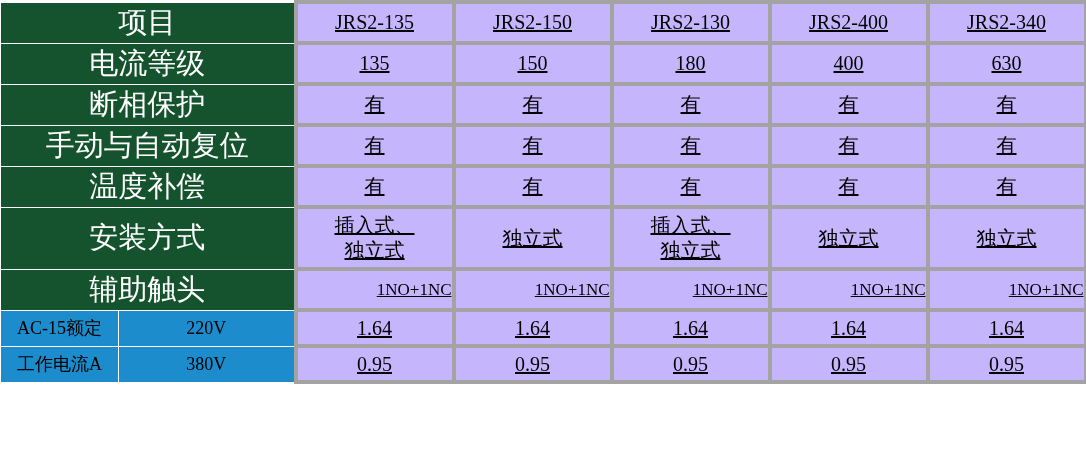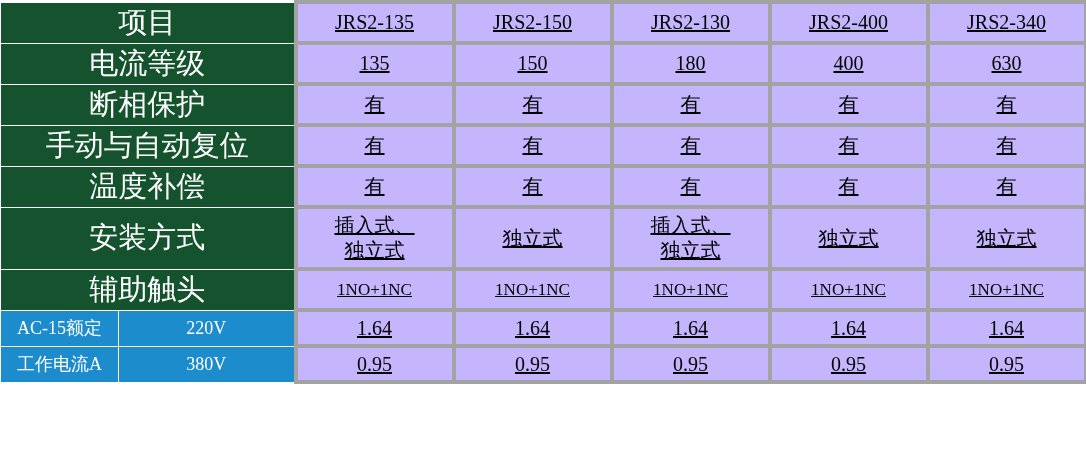--- a/index.html
+++ b/index.html
@@ -28,30 +28,31 @@
   }
   
   #spec-table td.lbl {
     background: #14532d;
     color: #ffffff;
     font-size: 29px;
     font-family: Liberation Serif, serif;
   }
   #spec-table td.lbl-sm {
     background: #1c8ccd;
-    color: #ffffff;
+    color: #000000;
     font-size: 18px;
   }
   #spec-table td.val {
     background: #c4b5fd;
     border: 4px solid #a3a3a3;
     text-decoration: underline;
   }
   #spec-table td.val-sm {
     font-size: 17px;
+    text-align: right;
   }
   .col-sub-a { width: 118px; }
   .col-sub-b { width: 177px; }
   .col-v { width: 158px; }
   .two-line { line-height: 1.25; }
   .cell-tall { height: 62px; }
   .row-std { height: 36px; }
 </style>
 </head>
 <body>

